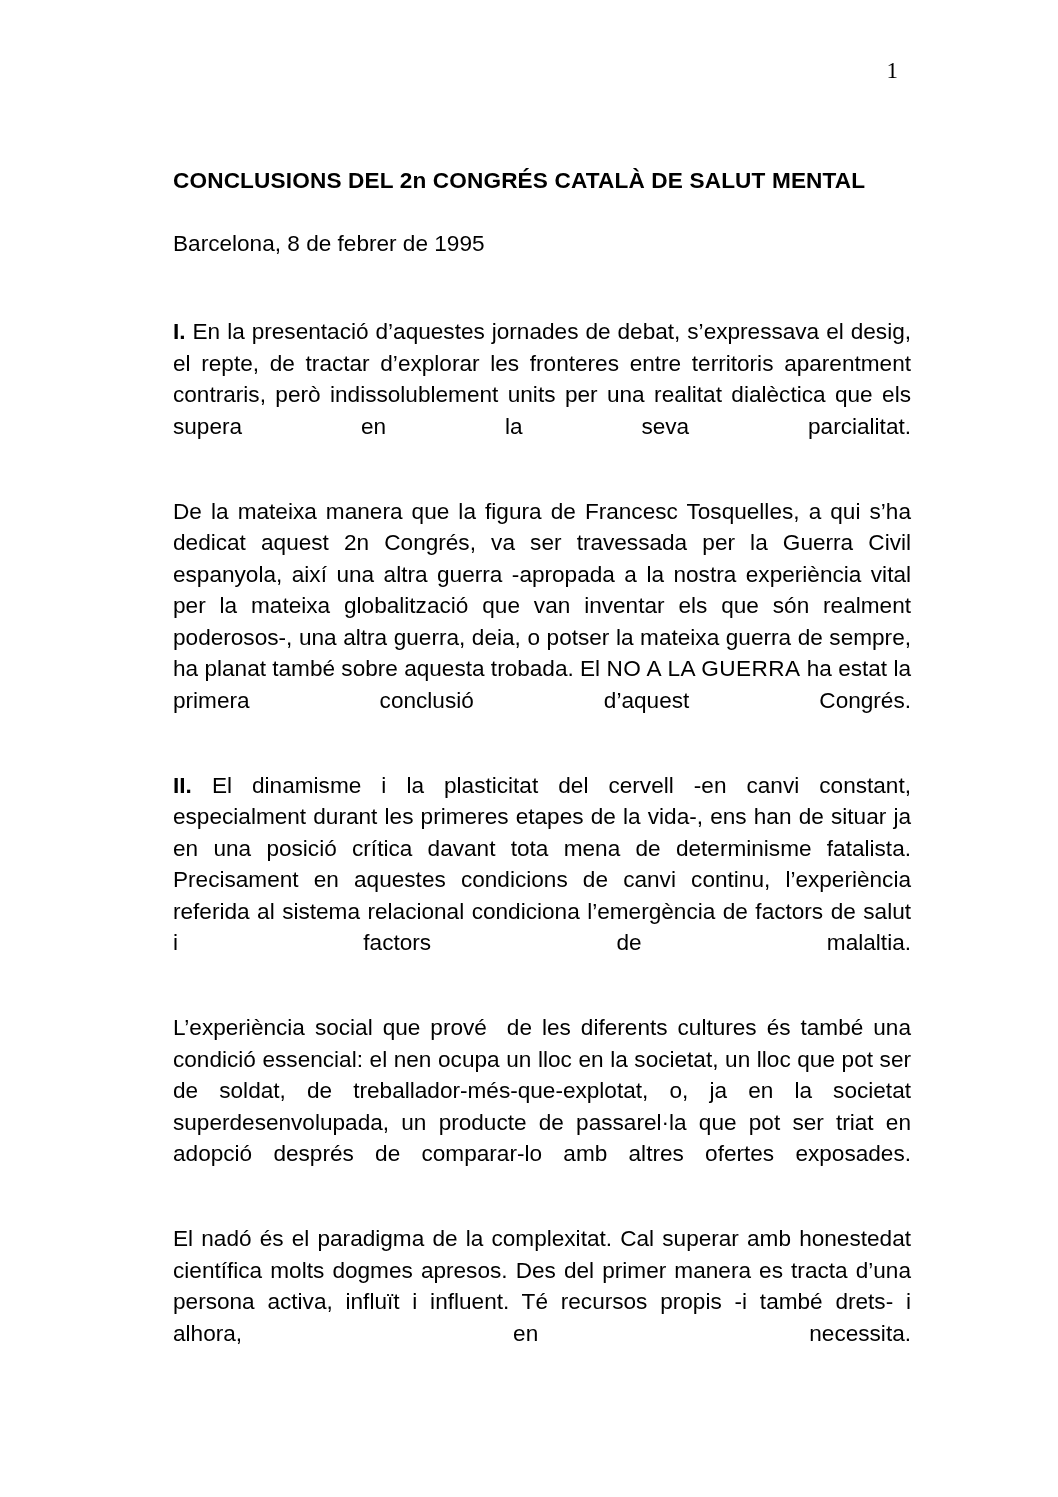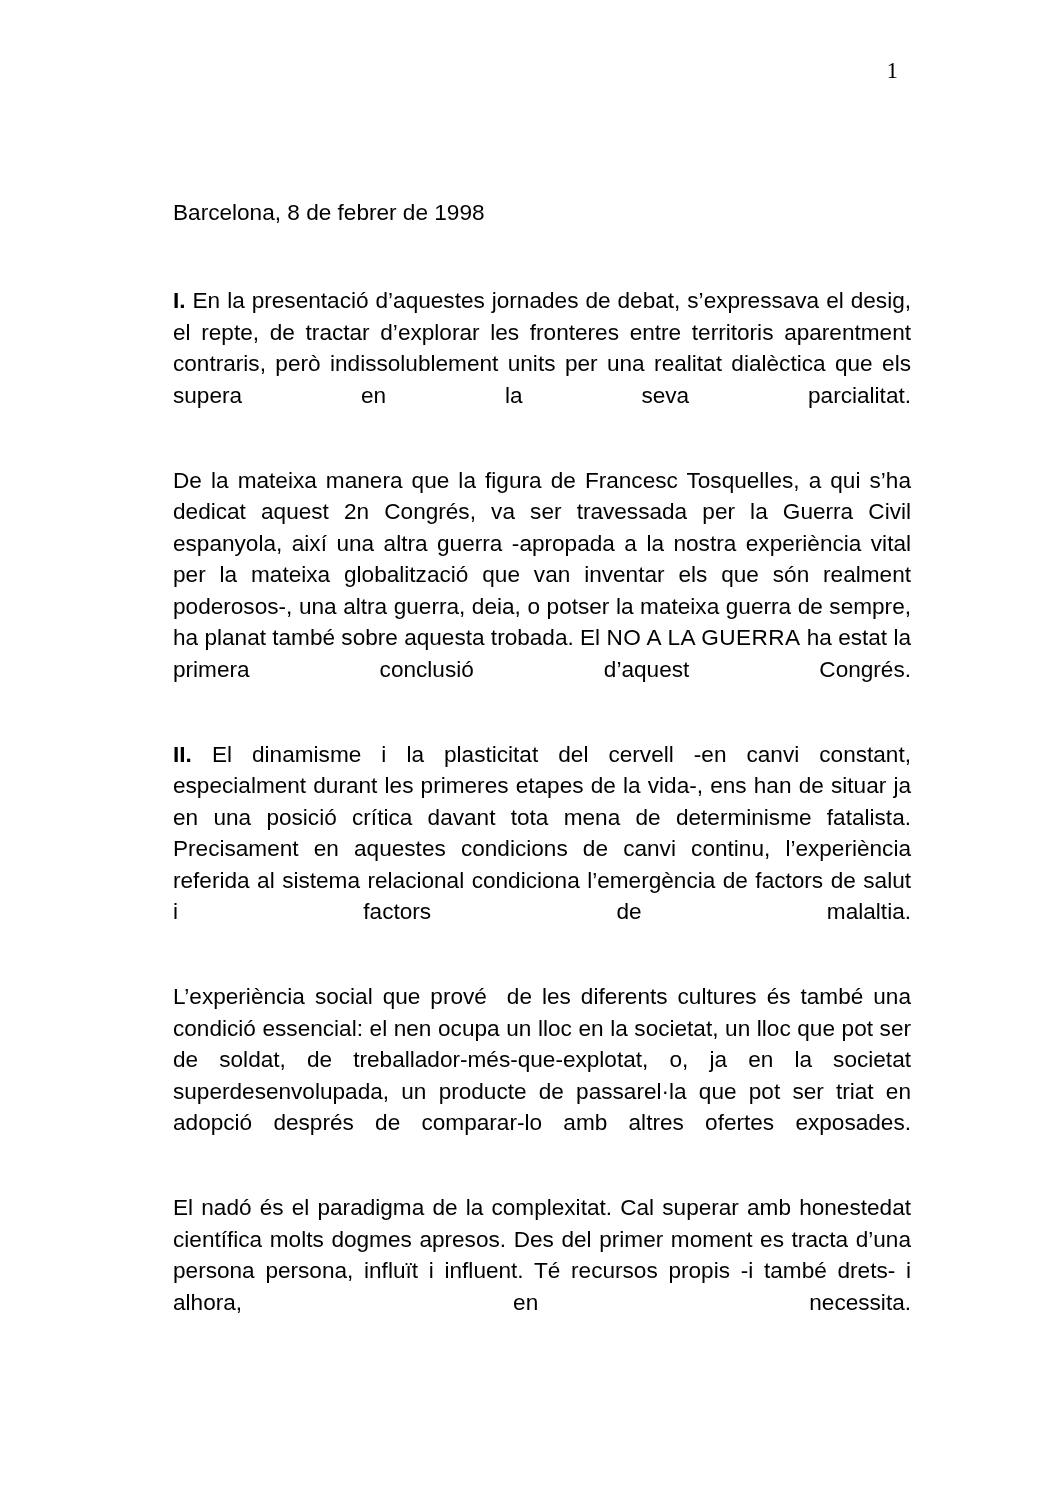--- a/index.html
+++ b/index.html
@@ -107,31 +107,32 @@
 <body>
 
 <div class="page">
 
   <div class="page-header">
     <span class="page-number">1</span>
   </div>
 
   <div class="content">
 
+    <h1 class="doc-title">CONCLUSIONS DEL 2n CONGRÉS CATALÀ DE SALUT MENTAL</h1>
 
-    <p class="doc-subtitle">Barcelona, 8 de febrer de 1998</p>
+    <p class="doc-subtitle">Barcelona, 8 de febrer de 1995</p>
 
     <div class="body-block">
 
       <p class="para"><span class="roman">I.</span><span> En la presentació d’aquestes jornades de debat, s’expressava el desig, el repte, de tractar d’explorar les fronteres entre territoris aparentment contraris, però indissolublement units per una realitat dialèctica que els supera en la seva parcialitat.</span></p>
 
 
       <p class="para"><span>De la mateixa manera que la figura de Francesc Tosquelles, a qui s’ha dedicat aquest 2n Congrés, va ser travessada per la Guerra Civil espanyola, així una altra guerra -apropada a la nostra experiència vital per la mateixa globalització que van inventar els que són realment poderosos-, una altra guerra, deia, o potser la mateixa guerra de sempre, ha planat també sobre aquesta trobada. El </span><span class="strong">NO A LA GUERRA</span><span> ha estat la primera conclusió d’aquest Congrés.</span></p>
 
       <p class="para"><span class="roman">II.</span><span> El dinamisme i la plasticitat del cervell -en canvi constant, especialment durant les primeres etapes de la vida-, ens han de situar ja en una posició crítica davant tota mena de determinisme fatalista. Precisament en aquestes condicions de canvi continu, l’experiència referida al sistema relacional condiciona l’emergència de factors de salut i factors de malaltia.</span></p>
 
       <p class="para"><span>L’experiència social que prové  de les diferents cultures és també una condició essencial: el nen ocupa un lloc en la societat, un lloc que pot ser de soldat, de treballador-més-que-explotat, o, ja en la societat superdesenvolupada, un producte de passarel·la que pot ser triat en adopció després de comparar-lo amb altres ofertes exposades.</span></p>
 
-      <p class="para"><span>El nadó és el paradigma de la complexitat. Cal superar amb honestedat científica molts dogmes apresos. Des del primer moment es tracta d’una persona persona, influït i influent. Té recursos propis -i també drets- i alhora, en necessita.</span></p>
+      <p class="para"><span>El nadó és el paradigma de la complexitat. Cal superar amb honestedat científica molts dogmes apresos. Des del primer manera es tracta d’una persona activa, influït i influent. Té recursos propis -i també drets- i alhora, en necessita.</span></p>
 
     </div>
   </div>
 </div>
 
 </body></html>

